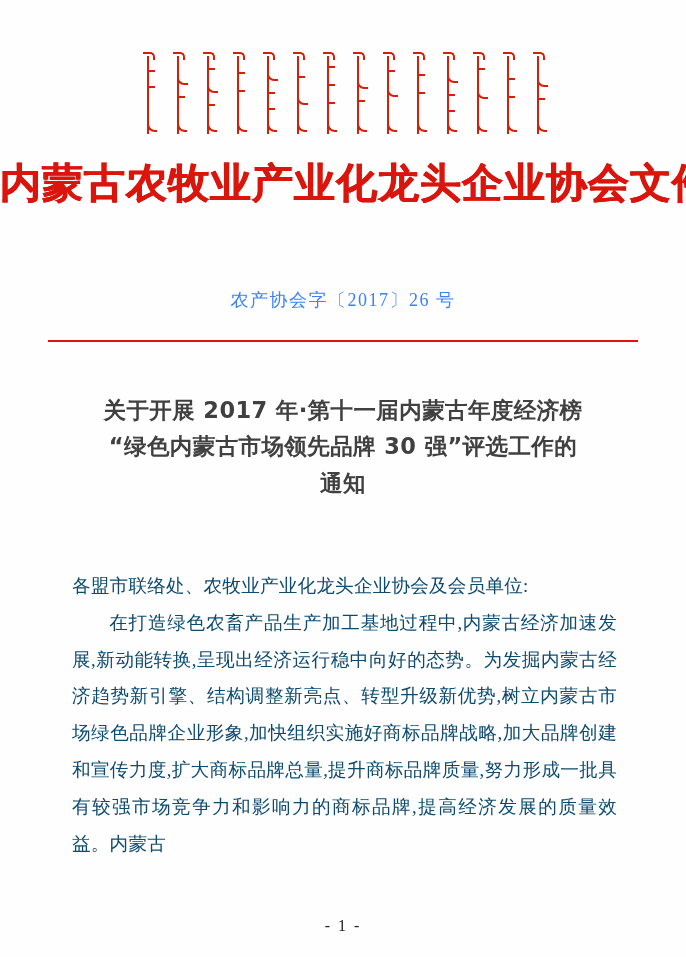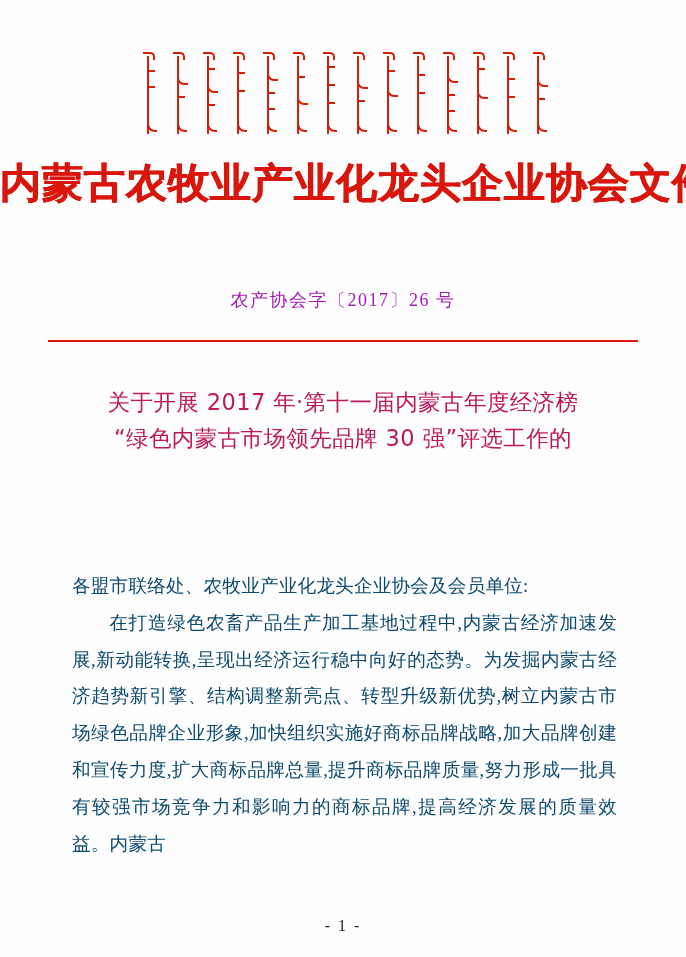--- a/index.html
+++ b/index.html
@@ -109,46 +109,46 @@
 
   
   .doc-number {
     position: absolute;
     top: 288px;
     left: 0;
     width: 686px;
     text-align: center;
     font-size: 18px;
     letter-spacing: 1.5px;
-    color: #a21caf;
+    color: #3b82f6;
     font-family: "Liberation Serif", serif;
   }
 
   
   .red-rule {
     position: absolute;
     top: 340px;
     left: 48px;
     width: 590px;
     height: 2.2px;
     background: #d9150c;
   }
 
   
   .title-block {
     position: absolute;
-    top: 384px;
+    top: 392px;
     left: 72px;
     width: 542px;
     text-align: center;
     font-family: "DejaVu Sans", "Liberation Sans", sans-serif;
-    font-weight: 400;
+    font-weight: 700;
     font-size: 22.5px;
     line-height: 1.62;
-    color: #be185d;
+    color: #404040;
     letter-spacing: 0.4px;
   }
 
   
   .body-block {
     position: absolute;
     top: 568px;
     left: 72px;
     width: 545px;
     font-size: 18.6px;
@@ -290,20 +290,21 @@
 
   <div class="masthead">内蒙古农牧业产业化龙头企业协会文件</div>
 
   <div class="doc-number">农产协会字〔2017〕26 号</div>
 
   <div class="red-rule"></div>
 
   <div class="title-block">
     <div>关于开展 2017 年·第十一届内蒙古年度经济榜</div>
     <div>“绿色内蒙古市场领先品牌 30 强”评选工作的</div>
+    <div>通知</div>
   </div>
 
   <div class="body-block">
     <p>各盟市联络处、农牧业产业化龙头企业协会及会员单位:</p>
     <p class="indent">在打造绿色农畜产品生产加工基地过程中,内蒙古经济加速发展,新动能转换,呈现出经济运行稳中向好的态势。为发掘内蒙古经济趋势新引擎、结构调整新亮点、转型升级新优势,树立内蒙古市场绿色品牌企业形象,加快组织实施好商标品牌战略,加大品牌创建和宣传力度,扩大商标品牌总量,提升商标品牌质量,努力形成一批具有较强市场竞争力和影响力的商标品牌,提高经济发展的质量效益。内蒙古</p>
   </div>
 
   <div class="page-number">- 1 -</div>
 
 </div>

